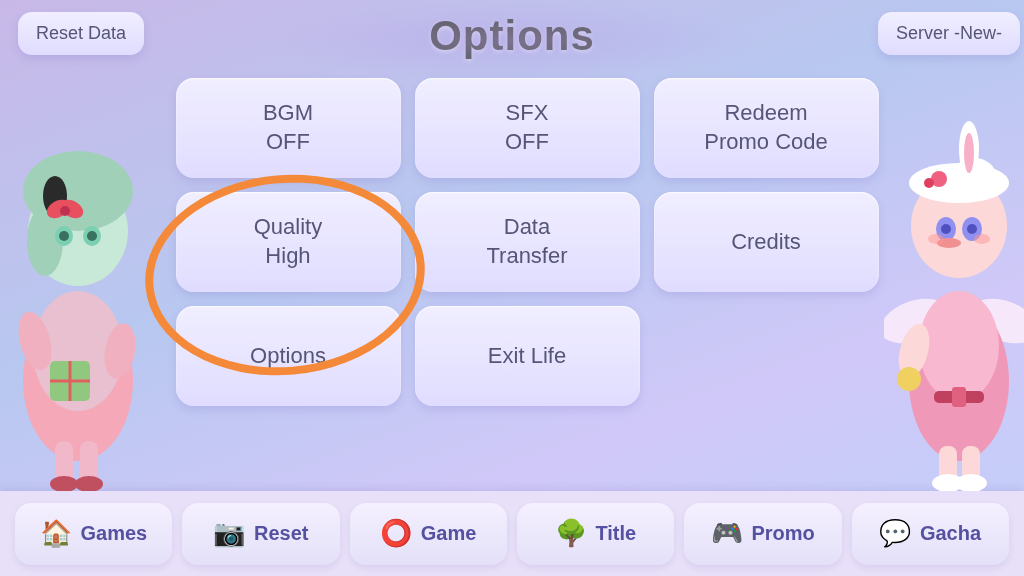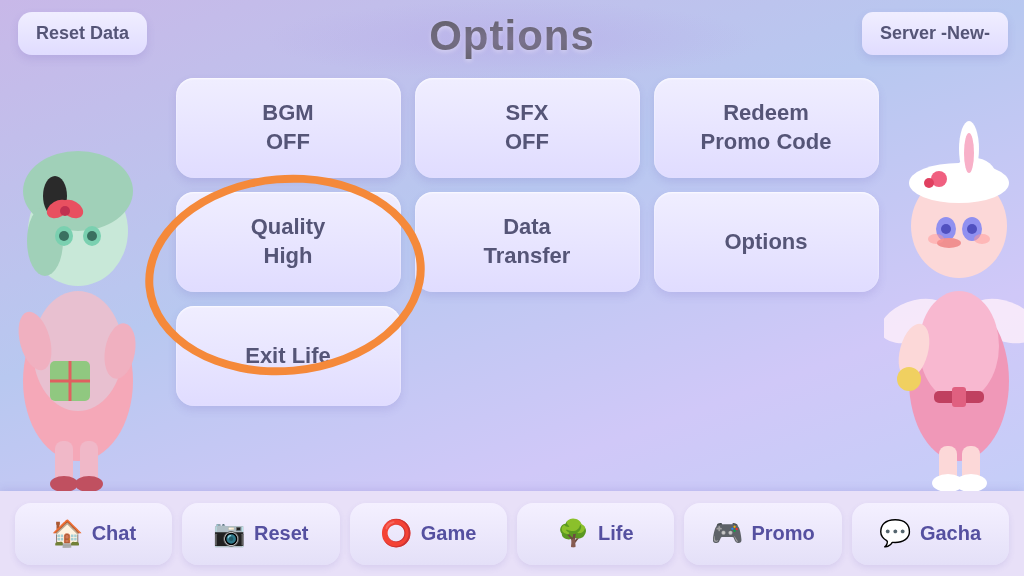--- a/index.html
+++ b/index.html
@@ -42,52 +42,52 @@
       margin-top: 18px;
       margin-left: 170px;
       margin-right: 140px;
     }
 
     .opt-btn {
       background: linear-gradient(180deg, #f0eeff 0%, #e0dcff 100%);
       border: none;
       border-radius: 18px;
       font-size: 22px;
-      font-weight: bold;
+      font-weight: normal;
       color: #555577;
       cursor: pointer;
       display: flex;
       align-items: center;
       justify-content: center;
       text-align: center;
       line-height: 1.3;
       box-shadow: 0 4px 8px rgba(100,80,180,0.15), inset 0 1px 2px rgba(255,255,255,0.8);
       transition: all 0.1s;
       padding: 8px;
     }
 
     
     .corner-btn {
       position: absolute;
       top: 12px;
       background: linear-gradient(180deg, #f0eeff 0%, #e0dcff 100%);
       border: none;
       border-radius: 14px;
       font-size: 18px;
-      font-weight: bold;
+      font-weight: normal;
       color: #555577;
       cursor: pointer;
       padding: 10px 18px;
       box-shadow: 0 4px 8px rgba(100,80,180,0.15);
       text-align: center;
       line-height: 1.3;
     }
 
     .reset-btn { left: 18px; }
-    .server-btn { right: 16px; border-radius: 11px; }
+    .server-btn { right: 4px; }
 
     
     .orange-circle {
       position: absolute;
       top: 175px;
       left: 145px;
       width: 280px;
       height: 200px;
       border: 8px solid #f5893a;
       border-radius: 50%;
@@ -192,20 +192,21 @@
 <div class="main-area">
   <div class="title-blob"></div>
   <h1 class="page-title">Options</h1>
 
   <div class="buttons-grid">
     <button class="opt-btn">BGM<br>OFF</button>
     <button class="opt-btn">SFX<br>OFF</button>
     <button class="opt-btn">Redeem<br>Promo Code</button>
     <button class="opt-btn">Quality<br>High</button>
     <button class="opt-btn">Data<br>Transfer</button>
+    <button class="opt-btn">Credits</button>
     <button class="opt-btn">Options</button>
     <button class="opt-btn">Exit Life</button>
   </div>
 </div>
 
 <div class="orange-circle"></div>
 
 <div class="char-left">
   <svg class="char-left-svg" width="175" height="390" viewBox="0 0 175 390" xmlns="http://www.w3.org/2000/svg">
 
@@ -282,33 +283,33 @@
     <ellipse cx="87" cy="382" rx="16" ry="9" fill="white"></ellipse>
 
     <ellipse cx="30" cy="250" rx="14" ry="28" fill="#fcd8d8" transform="rotate(15 30 250)"></ellipse>
     <circle cx="25" cy="278" r="12" fill="#f0d060"></circle>
   </svg>
 </div>
 
 <div class="nav-bar">
   <div class="nav-item">
     <span class="nav-icon">🏠</span>
-    <span>Chat</span>
+    <span>Games</span>
   </div>
   <div class="nav-item">
     <span class="nav-icon">📷</span>
     <span>Reset</span>
   </div>
   <div class="nav-item">
     <span class="nav-icon">⭕</span>
     <span>Game</span>
   </div>
   <div class="nav-item">
     <span class="nav-icon">🌳</span>
-    <span>Life</span>
+    <span>Title</span>
   </div>
   <div class="nav-item">
     <span class="nav-icon">🎮</span>
     <span>Promo</span>
   </div>
   <div class="nav-item">
     <span class="nav-icon">💬</span>
     <span>Gacha</span>
   </div>
 </div>

